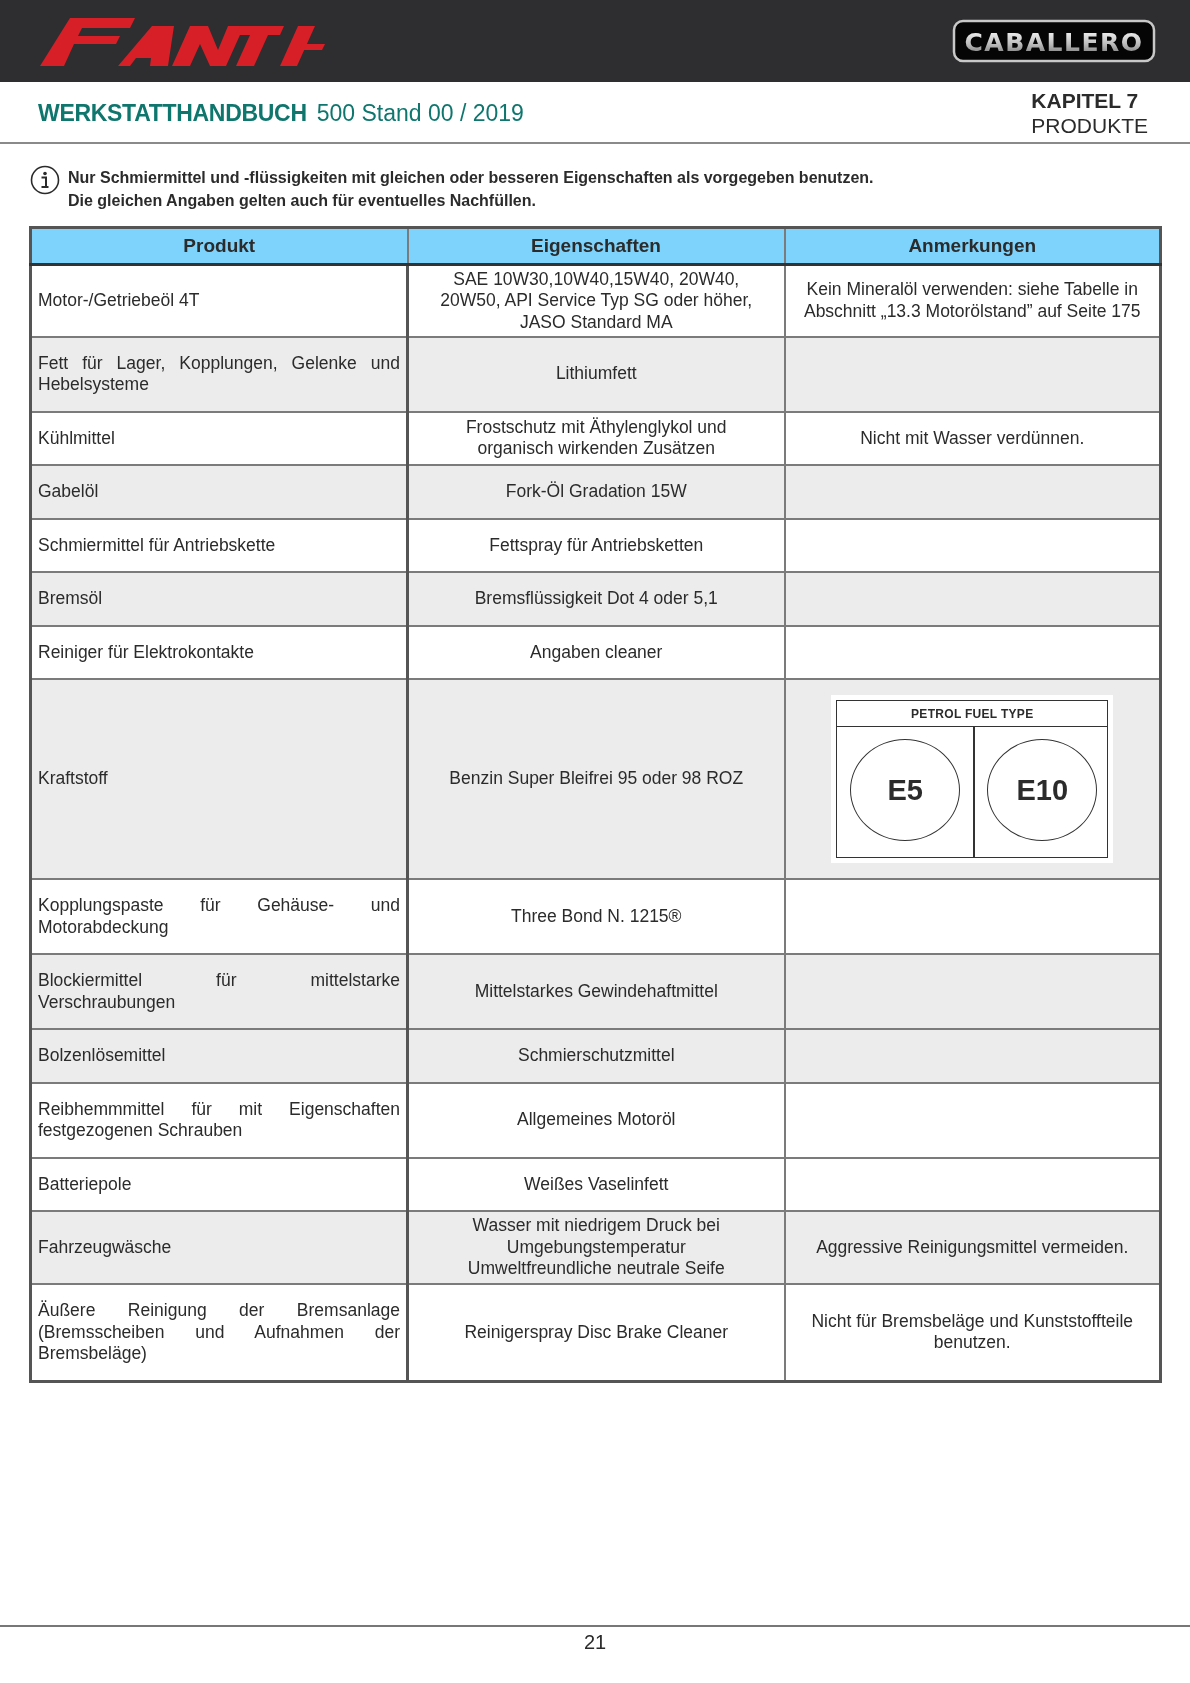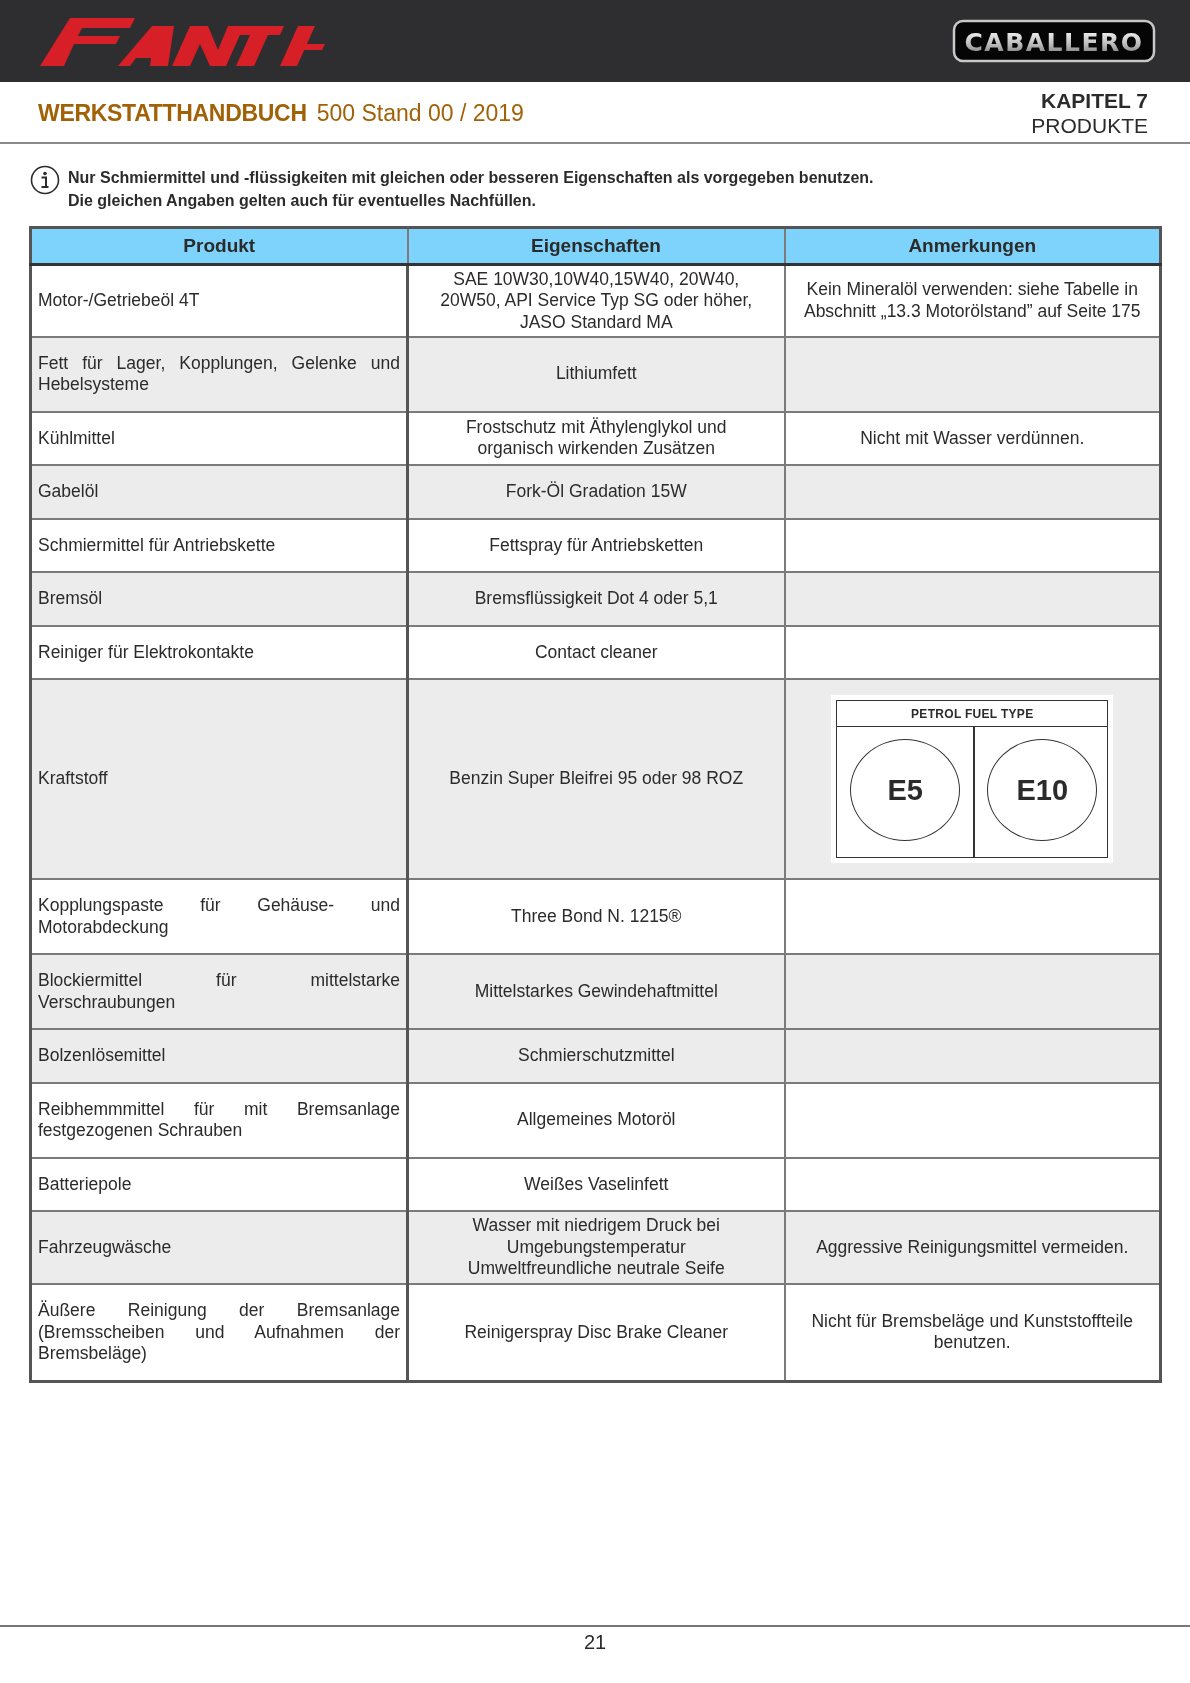--- a/index.html
+++ b/index.html
@@ -4,24 +4,24 @@
 <style>
   * { box-sizing: border-box; margin: 0; padding: 0; }
   html, body { width: 1190px; height: 1683px; background: #ffffff; }
   body { font-family: "Liberation Sans", "DejaVu Sans", sans-serif; color: #2b2b2b; position: relative; overflow: hidden; }
 
   .topbar { position: absolute; left: 0; top: 0; width: 1190px; height: 82px; background: #2e2d2f; }
   .fantic-logo { position: absolute; left: 40px; top: 18px; width: 285px; height: 48px; }
   .caballero-logo { position: absolute; left: 952px; top: 17px; width: 204px; height: 48px; }
 
   .header { position: absolute; left: 0; top: 82px; width: 1190px; height: 62px; border-bottom: 2px solid #8a8a8a; }
-  .hdr-title { position: absolute; left: 38px; top: 18px; font-size: 23px; color: #a16207; white-space: nowrap; }
+  .hdr-title { position: absolute; left: 38px; top: 18px; font-size: 23px; color: #0f766e; white-space: nowrap; }
   .hdr-title .bold { font-weight: bold; letter-spacing: -0.3px; }
   .hdr-title .rest { margin-left: 10px; }
-  .hdr-right { position: absolute; right: 42px; top: 6px; text-align: right; font-size: 21px; line-height: 25px; }
+  .hdr-right { position: absolute; right: 42px; top: 6px; text-align: left; font-size: 21px; line-height: 25px; }
   .hdr-right .chap { font-weight: bold; }
 
   .note { position: absolute; left: 30px; top: 163px; width: 1130px; }
   .info-icon { position: absolute; left: 0; top: 2px; width: 30px; height: 30px; }
   .note-text { position: absolute; left: 38px; top: 3px; font-size: 16px; font-weight: bold; line-height: 23px; white-space: nowrap; color: #2b2b2b; }
 
   table.products { position: absolute; left: 29px; top: 226px; width: 1133px; border-collapse: collapse; border: 3px solid #555; font-size: 17.5px; }
   table.products th, table.products td { border: 2px solid #7b7b7b; line-height: 21.5px; vertical-align: middle; }
   table.products th { background: #7dd3fc; font-weight: bold; font-size: 19px; height: 37px; text-align: center; border-bottom: 3px solid #333; }
   table.products td { padding: 15px 6px; }
@@ -130,21 +130,21 @@
       <td class="c2">Fettspray für Antriebsketten</td>
       <td class="c3"></td>
     </tr>
     <tr class="shade" style="height:29px">
       <td class="c1">Bremsöl</td>
       <td class="c2">Bremsflüssigkeit Dot 4 oder 5,1</td>
       <td class="c3"></td>
     </tr>
     <tr style="height:29px">
       <td class="c1">Reiniger für Elektrokontakte</td>
-      <td class="c2">Contact cleaner</td>
+      <td class="c2">Angaben cleaner</td>
       <td class="c3"></td>
     </tr>
     <tr class="shade" style="height:186px">
       <td class="c1">Kraftstoff</td>
       <td class="c2">Benzin Super Bleifrei 95 oder 98 ROZ</td>
       <td class="c3">
         <div class="fuel-box">
           <div class="fuel-inner">
             <div class="fuel-head">PETROL FUEL TYPE</div>
             <div class="fuel-divider"></div>
@@ -163,21 +163,21 @@
       <td class="c1">Blockiermittel für mittelstarke Verschraubungen</td>
       <td class="c2">Mittelstarkes Gewindehaftmittel</td>
       <td class="c3"></td>
     </tr>
     <tr class="shade" style="height:29px">
       <td class="c1">Bolzenlösemittel</td>
       <td class="c2">Schmierschutzmittel</td>
       <td class="c3"></td>
     </tr>
     <tr style="height:51px">
-      <td class="c1">Reibhemmmittel für mit Bremsanlage festgezogenen Schrauben</td>
+      <td class="c1">Reibhemmmittel für mit Eigenschaften festgezogenen Schrauben</td>
       <td class="c2">Allgemeines Motoröl</td>
       <td class="c3"></td>
     </tr>
     <tr style="height:29px">
       <td class="c1">Batteriepole</td>
       <td class="c2">Weißes Vaselinfett</td>
       <td class="c3"></td>
     </tr>
     <tr class="shade" style="height:73px">
       <td class="c1">Fahrzeugwäsche</td>

